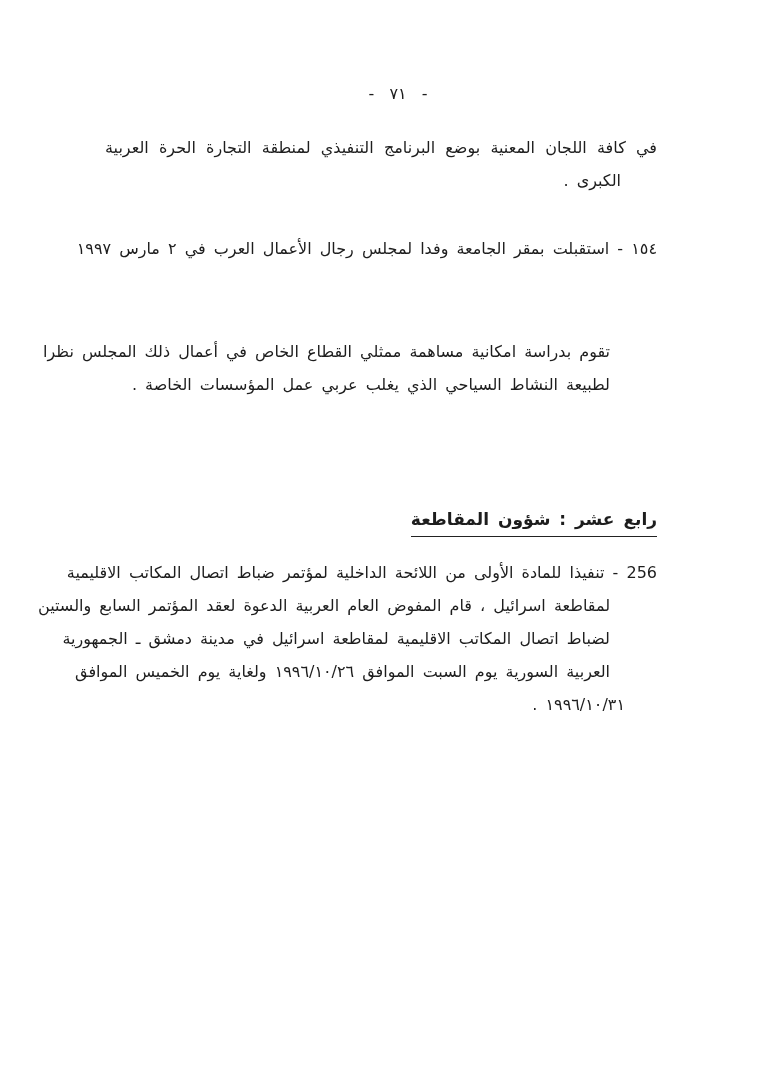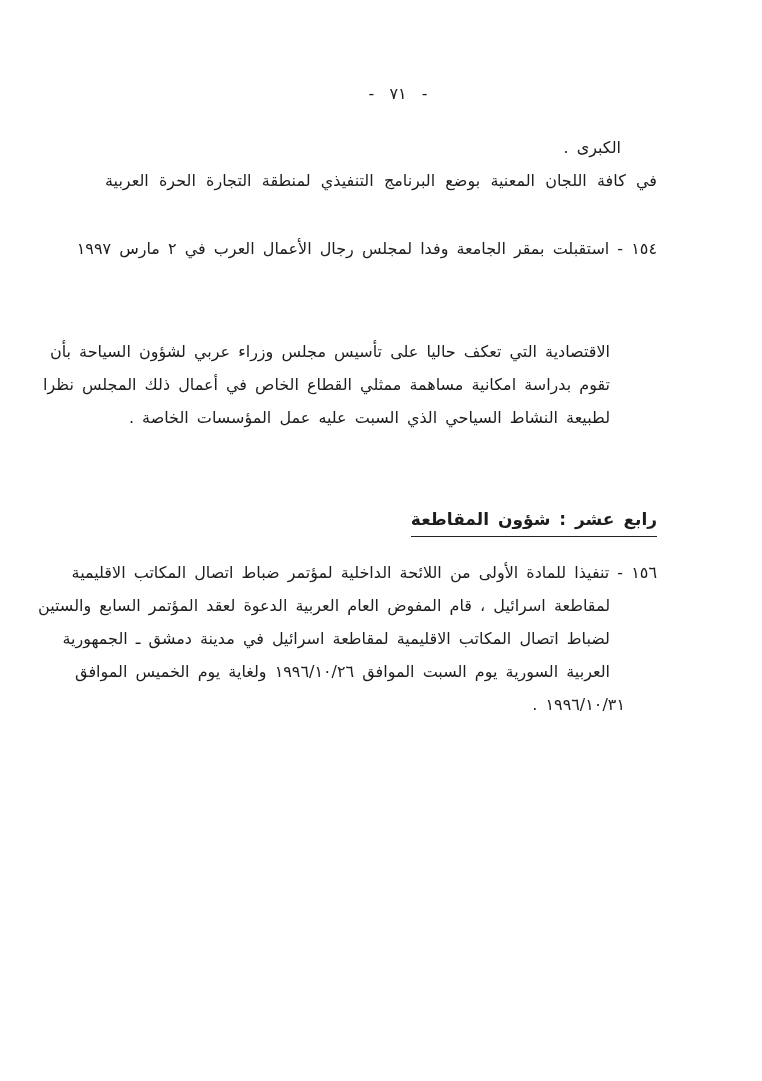--- a/index.html
+++ b/index.html
@@ -67,42 +67,41 @@
   }
 </style>
 </head>
 <body>
 
 <div class="page">
 
   <div class="page-number">- ٧١ -</div>
 
   <div class="block" style="top:131px; right:105px; width:552px;">
+    <div class="line jl">في كافة اللجان المعنية بوضع البرنامج التنفيذي لمنطقة التجارة الحرة العربية</div>
     <div class="line ll ind36">الكبرى .</div>
-    <div class="line jl">في كافة اللجان المعنية بوضع البرنامج التنفيذي لمنطقة التجارة الحرة العربية</div>
   </div>
 
   <div class="block" style="top:230px; right:105px; width:552px; line-height:37px;">
     <div class="line jl">
       <span>١٥٤ -</span>
       <span>استقبلت بمقر الجامعة وفدا لمجلس رجال الأعمال العرب في ٢ مارس ١٩٩٧</span>
     </div>
   </div>
 
   <div class="block" style="top:335px; right:105px; width:552px;">
-    <div class="line jl ind47">الاقتصادية التي تعكف حاليا على تأسيس مجلس وزراء عربي لشؤون السياحة بأن</div>
     <div class="line jl ind47">تقوم بدراسة امكانية مساهمة ممثلي القطاع الخاص في أعمال ذلك المجلس نظرا</div>
-    <div class="line ll ind47">لطبيعة النشاط السياحي الذي السبت عليه عمل المؤسسات الخاصة .</div>
+    <div class="line ll ind47">لطبيعة النشاط السياحي الذي يغلب عربي عمل المؤسسات الخاصة .</div>
   </div>
 
   <div class="heading">رابع عشر : شؤون المقاطعة</div>
 
   <div class="block" style="top:556px; right:105px; width:552px;">
     <div class="line jl">
-      <span>١٥٦ -</span>
+      <span>256 -</span>
       <span>تنفيذا للمادة الأولى من اللائحة الداخلية لمؤتمر ضباط اتصال المكاتب الاقليمية</span>
     </div>
     <div class="line jl ind47">لمقاطعة اسرائيل ، قام المفوض العام العربية الدعوة لعقد المؤتمر السابع والستين</div>
     <div class="line jl ind47">لضباط اتصال المكاتب الاقليمية لمقاطعة اسرائيل في مدينة دمشق ـ الجمهورية</div>
     <div class="line jl ind47">العربية السورية يوم السبت الموافق ١٩٩٦/١٠/٢٦ ولغاية يوم الخميس الموافق</div>
     <div class="line ll ind32">١٩٩٦/١٠/٣١ .</div>
   </div>
 
 </div>
 

